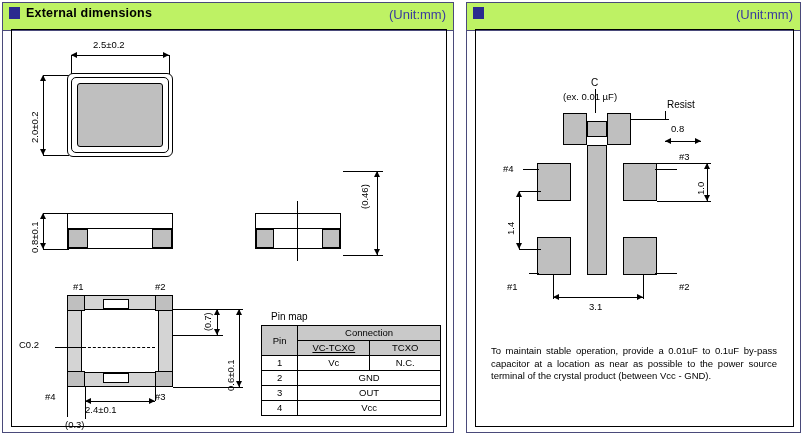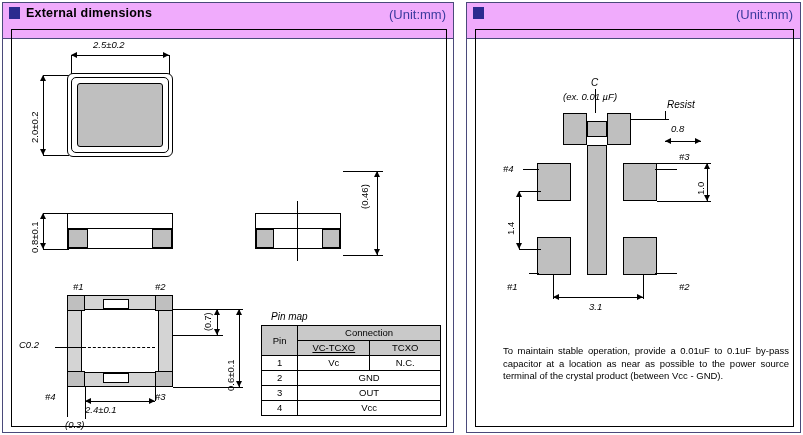--- a/index.html
+++ b/index.html
@@ -1,33 +1,33 @@
 <!DOCTYPE html>
 <html><head>
 <meta charset="utf-8">
 <style>
   html,body{margin:0;padding:0;background:#fff;}
   body{width:803px;height:435px;font-family:"Liberation Sans",sans-serif;color:#000;}
   .page{position:relative;width:803px;height:435px;}
   .panel{position:absolute;top:2px;border:1px solid #4a4a7a;background:#fff;box-sizing:border-box;}
   .panel-left{left:2px;width:452px;height:431px;}
   .panel-right{left:466px;width:335px;height:431px;}
-  .panel-header{position:relative;height:36px;background:#f0abfc;border-bottom:1px solid #4a4a7a;box-sizing:border-box;}
+  .panel-header{position:relative;height:28px;background:#bef264;border-bottom:1px solid #4a4a7a;box-sizing:border-box;}
   .panel-header .bar{position:absolute;left:6px;top:4px;width:11px;height:12px;background:#2b2b8f;}
   .panel-header .title{position:absolute;left:23px;top:3px;font-size:12.5px;font-weight:bold;letter-spacing:.2px;}
   .panel-header .unit{position:absolute;right:7px;top:4px;font-size:13px;color:#3b3b9e;}
   .canvas{position:absolute;left:0;top:20px;right:0;bottom:0;}
   .inner-box{position:absolute;border:1px solid #000;box-sizing:border-box;}
 
   
   .ln{position:absolute;background:#000;}
   .hl{height:1px;}
   .vl{width:1px;}
   .dash-h{position:absolute;height:0;border-top:1px dashed #000;}
-  .txt{position:absolute;font-size:9.5px;white-space:nowrap;font-style:italic;}
+  .txt{position:absolute;font-size:9.5px;white-space:nowrap;}
   .txt-v{position:absolute;font-size:9.5px;white-space:nowrap;transform-origin:0 0;transform:rotate(-90deg);}
   .arrowL,.arrowR,.arrowU,.arrowD{position:absolute;width:0;height:0;}
   .arrowL{border-top:3px solid transparent;border-bottom:3px solid transparent;border-right:6px solid #000;}
   .arrowR{border-top:3px solid transparent;border-bottom:3px solid transparent;border-left:6px solid #000;}
   .arrowU{border-left:3px solid transparent;border-right:3px solid transparent;border-bottom:6px solid #000;}
   .arrowD{border-left:3px solid transparent;border-right:3px solid transparent;border-top:6px solid #000;}
 
   .shape{position:absolute;border:1px solid #000;box-sizing:border-box;}
   .grey{background:#bfbfbf;}
   .white{background:#fff;}
@@ -224,17 +224,17 @@
       <div class="ln hl" style="left:52px;top:168px;width:22px;"></div>
       <div class="ln hl" style="left:52px;top:226px;width:22px;"></div>
 
       <div class="ln hl" style="left:86px;top:274px;width:90px;"></div>
       <div class="arrowL" style="left:86px;top:271px;"></div>
       <div class="arrowR" style="left:170px;top:271px;"></div>
       <div class="txt" style="left:122px;top:278px;">3.1</div>
       <div class="ln vl" style="left:86px;top:252px;height:24px;"></div>
       <div class="ln vl" style="left:176px;top:252px;height:24px;"></div>
 
-      <div class="note" style="left:24px;top:322px;width:286px;margin-left:12px;">To maintain stable operation, provide a 0.01uF to 0.1uF by-pass capacitor at a location as near as possible to the power source terminal of the crystal product (between Vcc - GND).</div>
+      <div class="note" style="left:24px;top:322px;width:286px;">To maintain stable operation, provide a 0.01uF to 0.1uF by-pass capacitor at a location as near as possible to the power source terminal of the crystal product (between Vcc - GND).</div>
     </div>
   </div>
 
 </div>
 
 </body></html>

